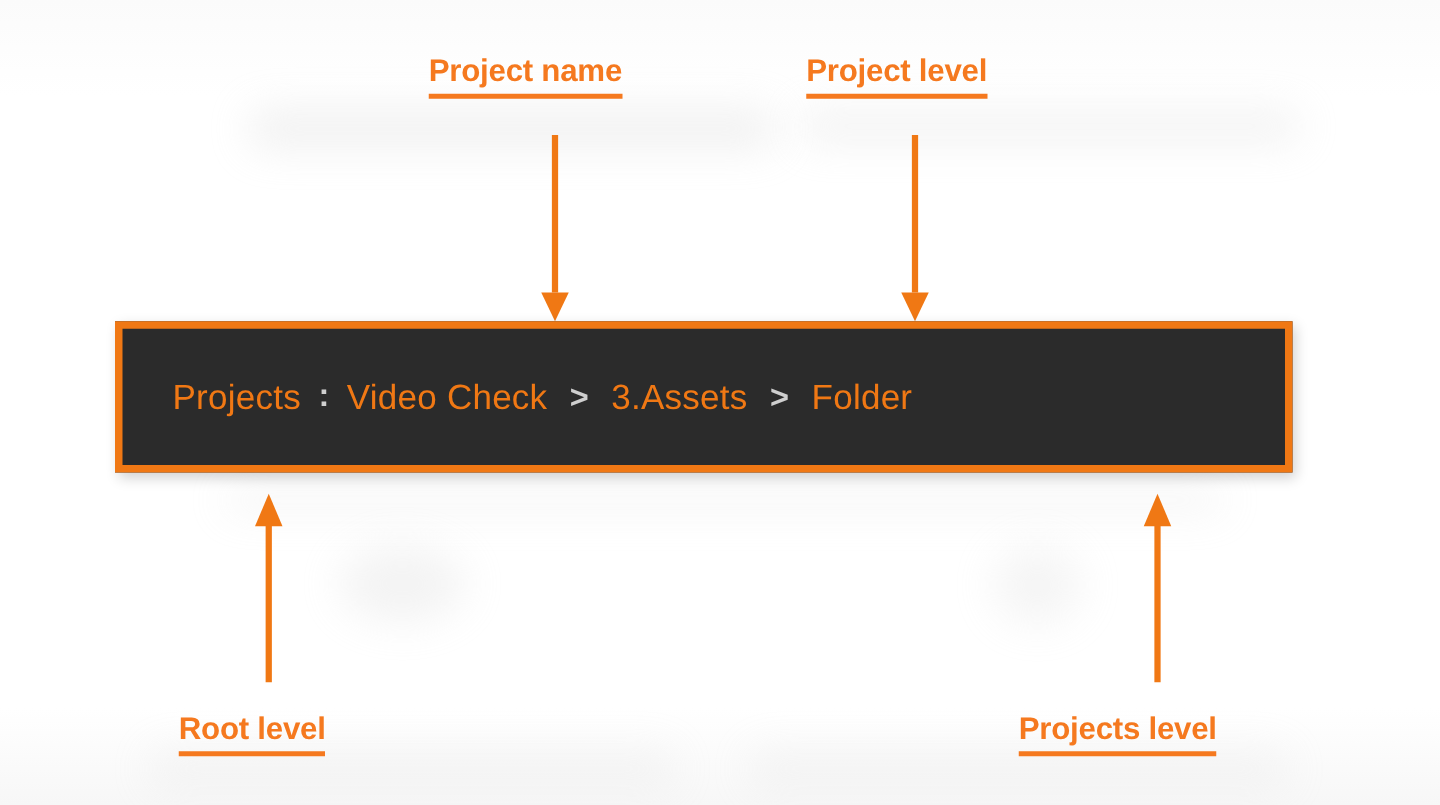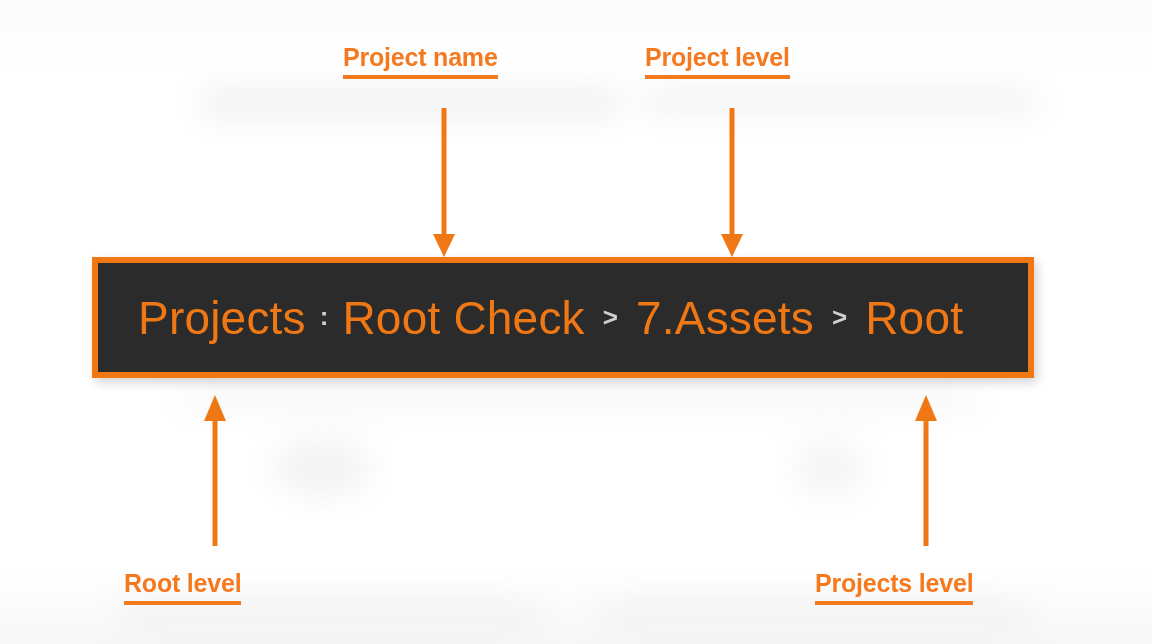--- a/index.html
+++ b/index.html
@@ -52,21 +52,21 @@
   .annot-label::after {
     content: "";
     display: block;
     height: 4px;
     background: #f5791f;
     margin-top: 5px;
     width: 100%;
   }
   #lbl-project-name { left: 343px; top: 45px; }
   #lbl-folder-level { left: 645px; top: 45px; }
-  #lbl-root-level   { left: 124px; top: 571px; }
+  #lbl-root-level   { left: 143px; top: 571px; }
   #lbl-subfolder-level { left: 815px; top: 571px; }
 
   
   .arrow {
     position: absolute;
   }
   #arrow-project-name { left: 432px; top: 108px; }
   #arrow-folder-level { left: 720px; top: 108px; }
   #arrow-root-level   { left: 203px; top: 394px; }
   #arrow-subfolder-level { left: 914px; top: 394px; }
@@ -86,21 +86,21 @@
     box-shadow: 3px 4px 10px rgba(0,0,0,0.18);
   }
   .crumb-row {
     display: flex;
     align-items: center;
     padding-left: 40px;
     white-space: nowrap;
   }
   .crumb {
     color: #f07814;
-    font-size: 46px;
+    font-size: 28px;
     font-weight: 400;
     letter-spacing: 0.2px;
     line-height: 1;
   }
   .sep {
     color: #cfcfcf;
     font-size: 28px;
     line-height: 1;
     font-weight: 700;
   }
@@ -158,24 +158,24 @@
   <line x1="12" y1="25" x2="12" y2="152" stroke="#f07814" stroke-width="5"></line>
 </svg>
 
 <div class="breadcrumb-bar">
   <div class="crumb-row">
 
     <span class="crumb">Projects</span>
 
     <span class="sep sep-colon">:</span>
 
-    <span class="crumb">Root Check</span>
+    <span class="crumb">Video Check</span>
 
     <span class="sep sep-chevron">&gt;</span>
 
-    <span class="crumb">7.Assets</span>
+    <span class="crumb">3.Assets</span>
 
     <span class="sep sep-chevron">&gt;</span>
 
-    <span class="crumb">Root</span>
+    <span class="crumb">Folder</span>
 
   </div>
 </div>
 
 </body></html>

